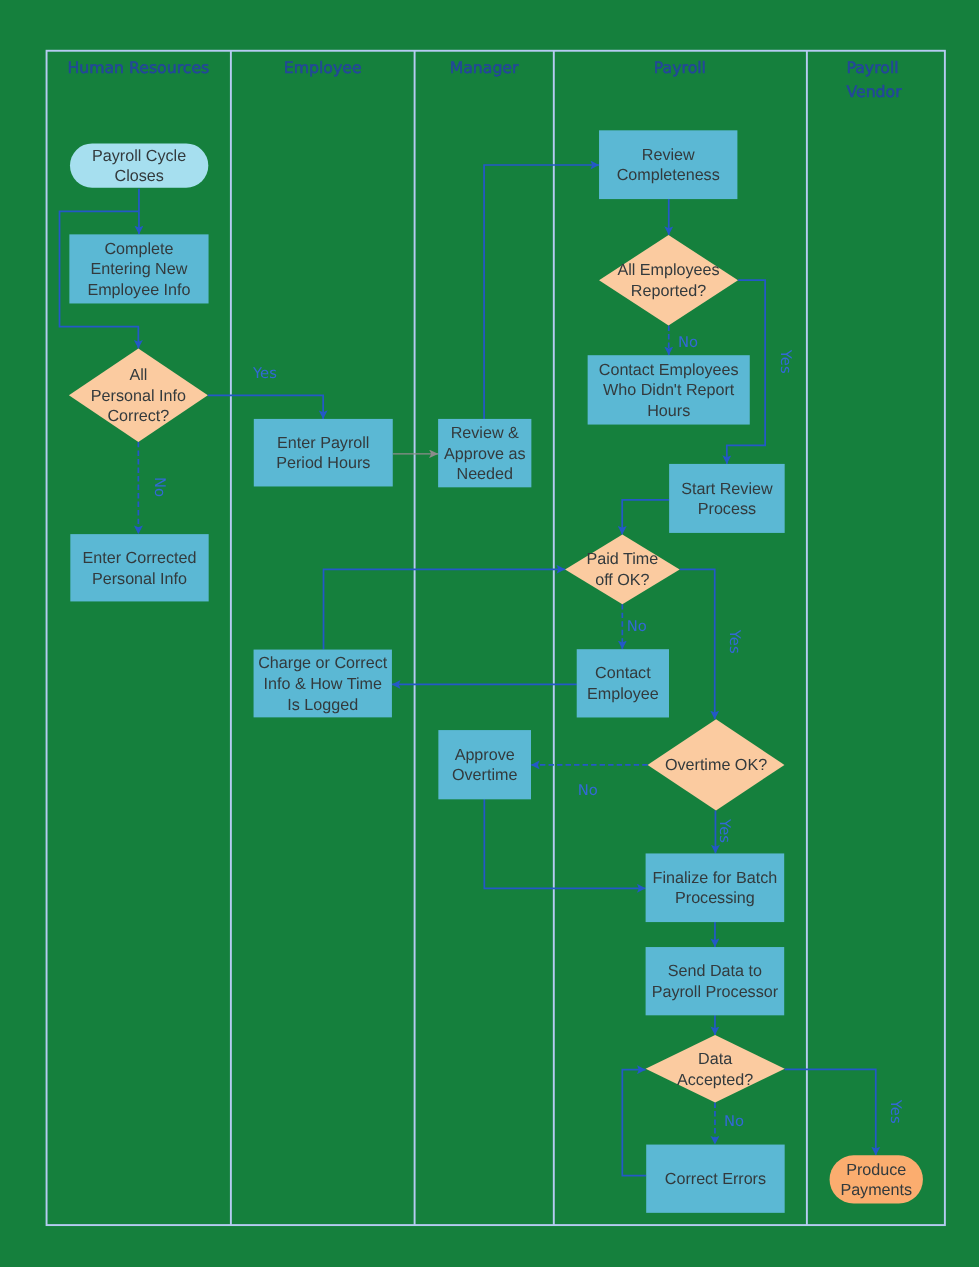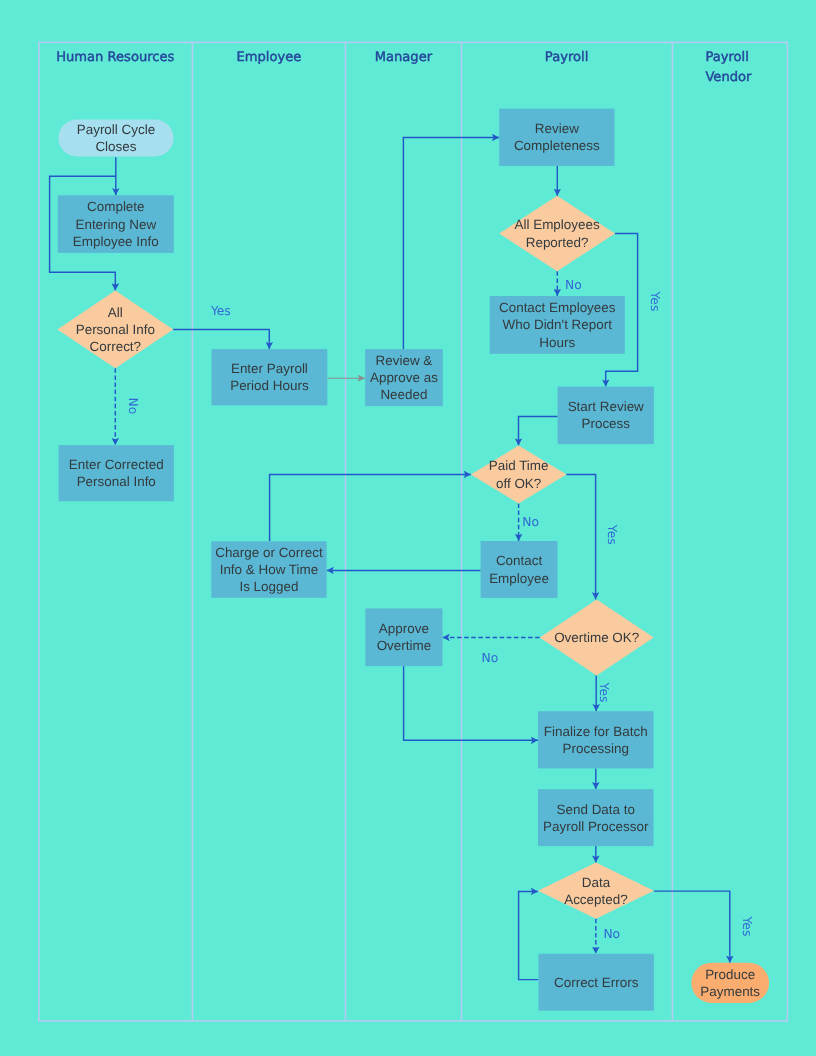--- a/index.html
+++ b/index.html
@@ -1,18 +1,18 @@
 <!DOCTYPE html>
 <html><head>
 <meta charset="utf-8">
 <style>
   html,body{margin:0;padding:0;background:#ffffff;}
   *{-webkit-font-smoothing:antialiased;text-rendering:geometricPrecision;}
   body{width:816px;height:1056px;overflow:hidden;font-family:"DejaVu Sans",sans-serif;}
-  #stage{position:relative;width:816px;height:1056px;background:#5eead4;}
+  #stage{position:relative;width:816px;height:1056px;background:#15803d;}
   #fc{position:absolute;left:0;top:0;}
   .lane-title{fill:#24469B;font-family:"DejaVu Sans",sans-serif;font-size:13.1px;font-weight:400;stroke:#24469B;stroke-width:0.42px;paint-order:stroke fill;}
   .node-label{fill:#333A3D;font-family:"Liberation Sans",sans-serif;font-size:13.45px;}
   .edge-label{fill:#3368D6;font-family:"DejaVu Sans",sans-serif;font-size:12.3px;}
 </style>
 </head>
 <body>
 
 <div id="stage">
 <svg id="fc" width="816" height="1056" viewBox="0 0 816 1056">

